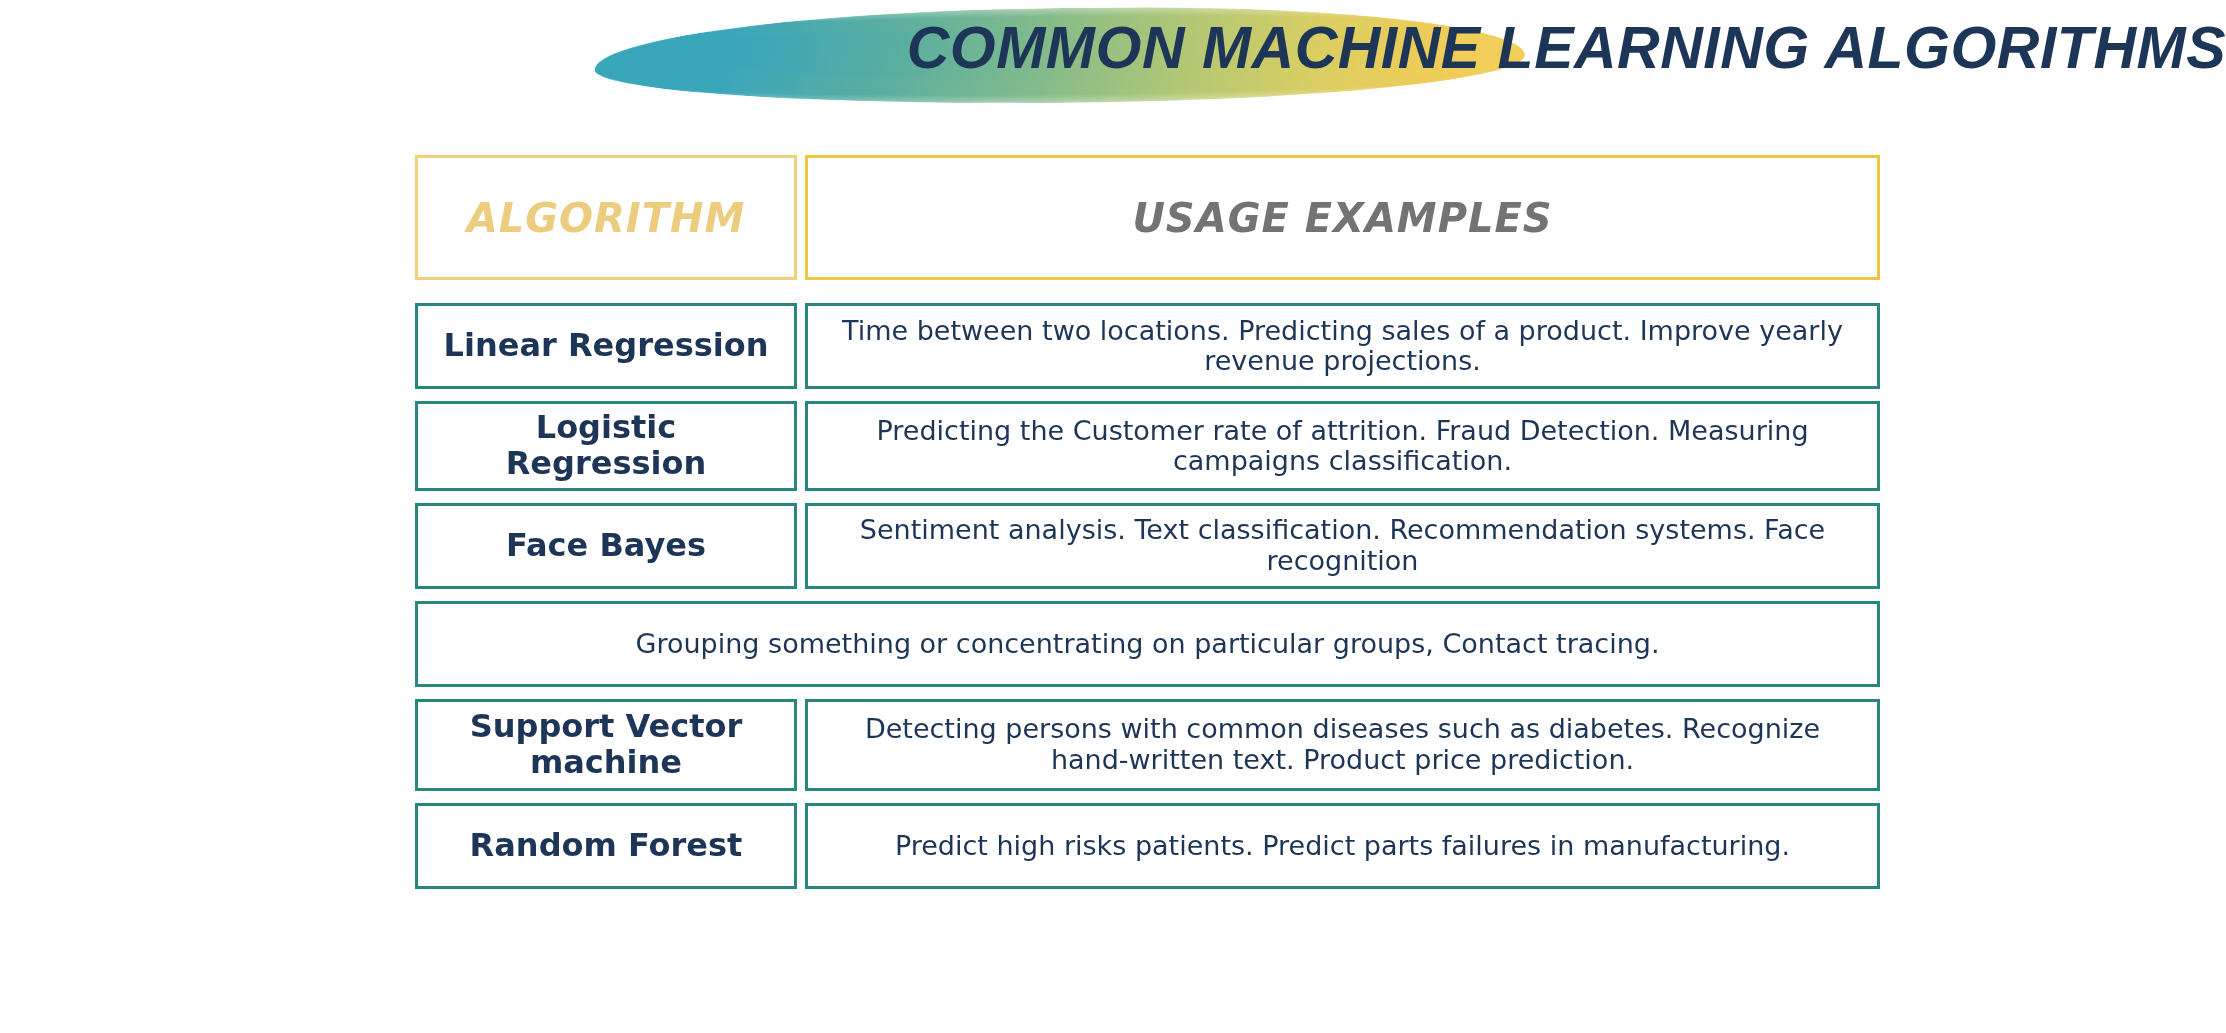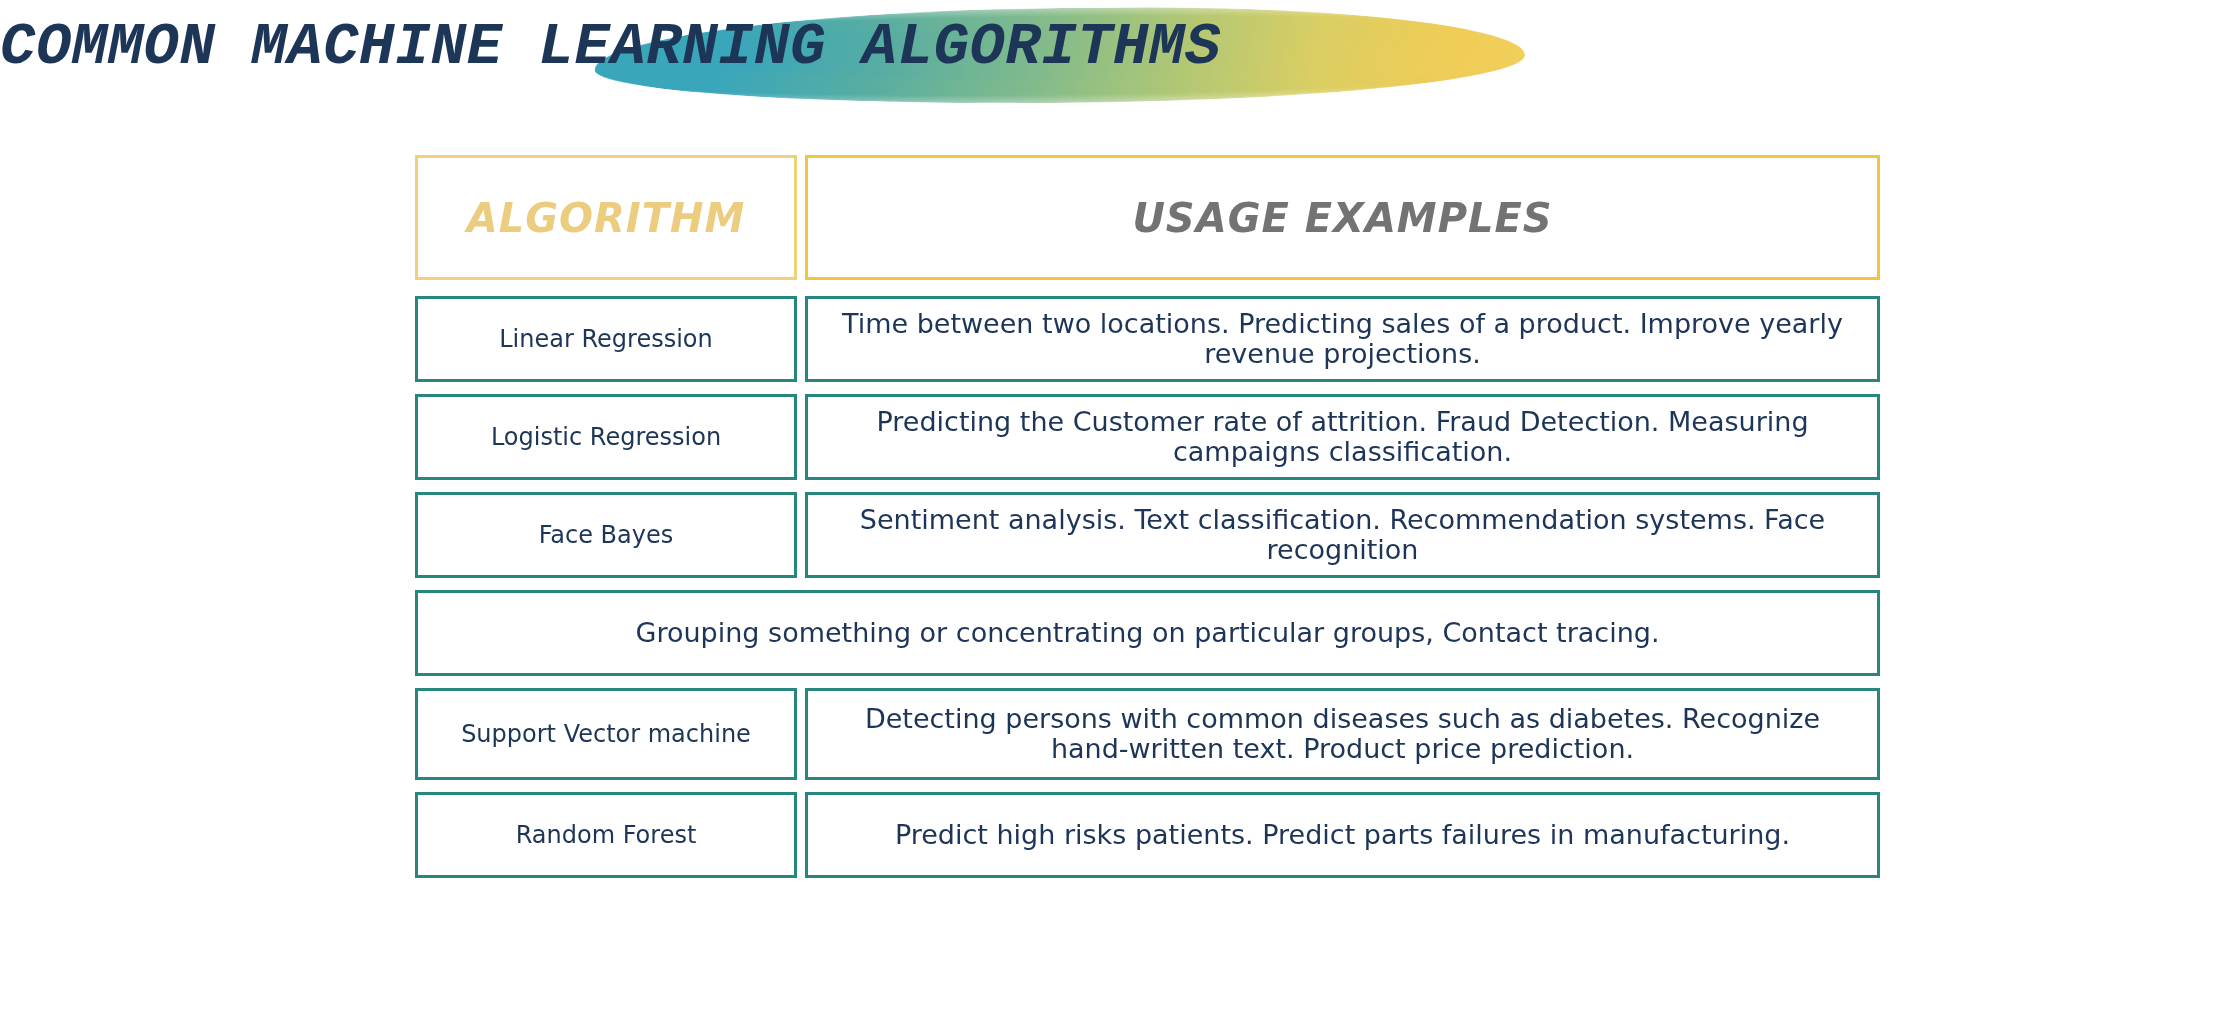--- a/index.html
+++ b/index.html
@@ -53,22 +53,22 @@
     background: inherit;
     border-radius: 50%;
     transform: rotate(1.2deg) scaleY(0.8);
     opacity: 0.75;
   }
   .page-title {
     position: absolute;
     left: 0;
     top: 14px;
     width: 100%;
-    text-align: left;
-    font-family: Liberation Mono, monospace;
+    text-align: right;
+    font-family: Liberation Sans, sans-serif;
     font-size: 59px;
     font-weight: 700;
     font-style: italic;
     letter-spacing: 0.5px;
     color: #1d3557;
     white-space: nowrap;
     text-transform: uppercase;
   }
 
   
@@ -93,21 +93,21 @@
   }
   .col-algo {
     width: 382px;
     flex: 0 0 382px;
   }
   .col-usage {
     flex: 1 1 auto;
   }
 
   
-  .header-row { margin-bottom: 16px; }
+  .header-row { margin-bottom: 23px; }
   .header-row .cell {
     height: 125px;
     border: 3px solid #f0c040;
     font-size: 40px;
     font-weight: 700;
     font-style: italic;
     letter-spacing: 1px;
     text-transform: uppercase;
   }
   .header-row .col-algo {
@@ -121,22 +121,22 @@
 
   
   .body-row .cell {
     border: 3px solid #27877f;
     color: #1d3557;
     min-height: 86px;
     padding: 6px 14px;
     line-height: 1.12;
   }
   .body-row .col-algo {
-    font-size: 24px;
-    font-weight: 400;
+    font-size: 32px;
+    font-weight: 700;
   }
   .body-row .col-usage {
     font-size: 27px;
     font-weight: 500;
   }
   .body-row.tall .cell { min-height: 92px; }
 </style>
 </head>
 <body>
 

